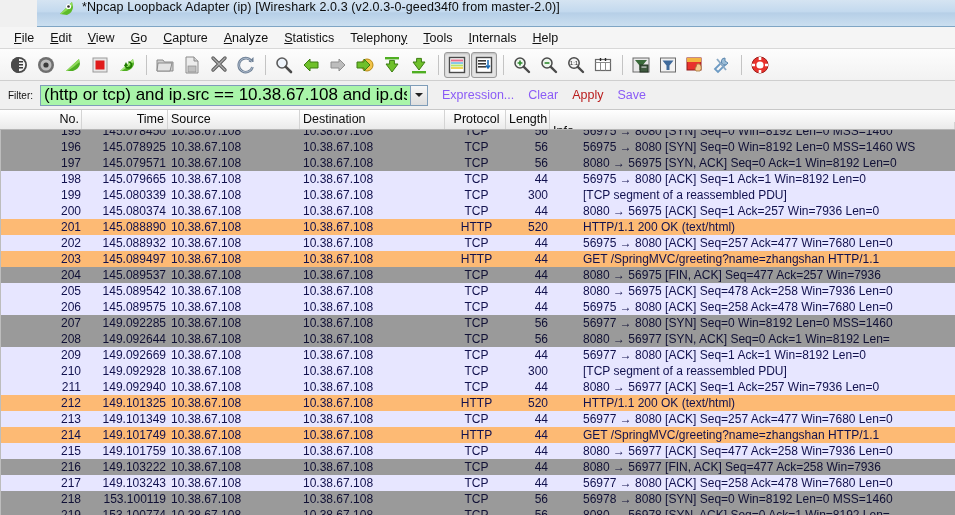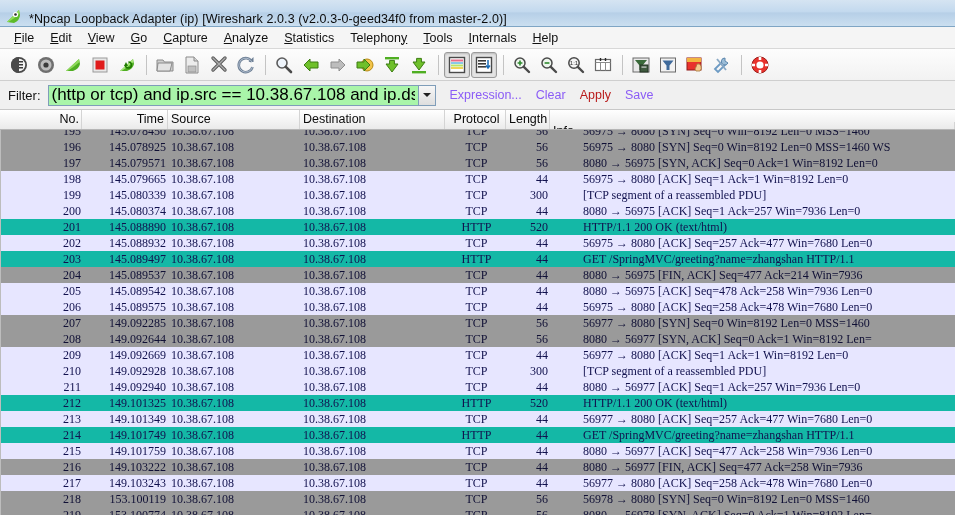--- a/index.html
+++ b/index.html
@@ -16,23 +16,24 @@
     display: flex; flex-direction: column;
     background: #f0f0f0;
   }
 
   
   .titlebar {
     height: 27px;
     flex: 0 0 27px;
     background: linear-gradient(to bottom, #d5e4f2 0%, #c3d9ee 45%, #b6cfe7 50%, #cbdff0 100%);
     border-bottom: 1px solid #7fa5c4;
-    display: flex; align-items: flex-end;
-    padding-left: 5px;
+    display: flex; align-items: flex-start;
+    padding-left: 21px;
     position: relative;
+    margin-left: 37px;
   }
   .title-icon { width: 18px; height: 18px; position: relative; flex: 0 0 18px; margin-right: 6px; }
   .title-icon svg { display: block; }
   .title-text {
     font-size: 12.5px; color: #0b0b0b;
     white-space: nowrap; letter-spacing: 0.1px;
   }
 
   
   .menubar {
@@ -67,21 +68,21 @@
   .tb-sep { width: 1px; height: 20px; background: #c4c4c4; margin: 0 5px; }
 
   
   .filterbar {
     height: 29px; flex: 0 0 29px;
     background: #f0f0f0;
     border-bottom: 1px solid #c8c8c8;
     display: flex; align-items: center;
     padding-left: 8px;
   }
-  .filter-label { font-size: 13px; color: #111; margin-right: 7px; }
+  .filter-label { font-size: 10px; color: #111; margin-right: 7px; }
   .filter-input-wrap {
     width: 388px; height: 21px;
     display: flex; align-items: stretch;
     border: 1px solid #7f9db9;
     background: #a9f5a9;
   }
   .filter-input {
     flex: 1; border: 0; outline: none;
     background: #a9f5a9;
     font-family: "Liberation Sans", sans-serif;
@@ -127,30 +128,30 @@
     flex: 1 1 auto;
     position: relative;
     overflow: hidden;
     background: #ffffff;
     border-left: 1px solid #bdbdbd;
   }
   .rows { position: absolute; left: 0; top: -7px; width: 955px; }
   .row {
     height: 16px; line-height: 16px;
     display: flex; align-items: center;
-    font-family: Liberation Serif, serif;
+    font-family: Liberation Sans, sans-serif;
     font-size: 12px;
     white-space: nowrap;
     overflow: hidden;
     color: #11114e;
     justify-content: space-between;
   }
   .row.c-tcp      { background: #e7e6ff; }
   .row.c-tcpdark  { background: #9a9a9a; color: #101035; }
-  .row.c-http     { background: #14b8a6; }
+  .row.c-http     { background: #fdba74; }
   .cell { overflow: hidden; white-space: nowrap; flex: none; }
   .c-no    { width: 82px;  text-align: right; padding-right: 2px; }
   .c-time  { width: 86px;  text-align: right; padding-right: 3px; }
   .c-src   { width: 132px; text-align: left;  padding-left: 2px; }
   .c-dst   { width: 145px; text-align: left;  padding-left: 2px; }
   .c-proto { width: 61px;  text-align: center; }
   .c-len   { width: 44px;  text-align: right; padding-right: 3px; }
   .c-info  { flex: 1 1 auto; padding-left: 4px; overflow: hidden; margin-left: 28px; }
 </style>
 </head>
@@ -511,21 +512,21 @@
           <div class="cell c-len">44</div>
           <div class="cell c-info">GET /SpringMVC/greeting?name=zhangshan HTTP/1.1</div>
         </div>
         <div class="row c-tcpdark">
           <div class="cell c-no">204</div>
           <div class="cell c-time">145.089537</div>
           <div class="cell c-src">10.38.67.108</div>
           <div class="cell c-dst">10.38.67.108</div>
           <div class="cell c-proto">TCP</div>
           <div class="cell c-len">44</div>
-          <div class="cell c-info">8080 → 56975 [FIN, ACK] Seq=477 Ack=214 Win=7936</div>
+          <div class="cell c-info">8080 → 56975 [FIN, ACK] Seq=477 Ack=257 Win=7936</div>
         </div>
         <div class="row c-tcp">
           <div class="cell c-no">205</div>
           <div class="cell c-time">145.089542</div>
           <div class="cell c-src">10.38.67.108</div>
           <div class="cell c-dst">10.38.67.108</div>
           <div class="cell c-proto">TCP</div>
           <div class="cell c-len">44</div>
           <div class="cell c-info">8080 → 56975 [ACK] Seq=478 Ack=258 Win=7936 Len=0</div>
         </div>

